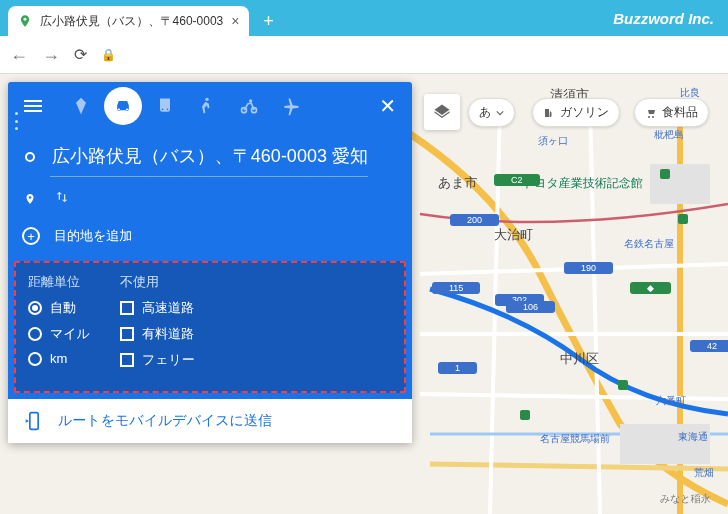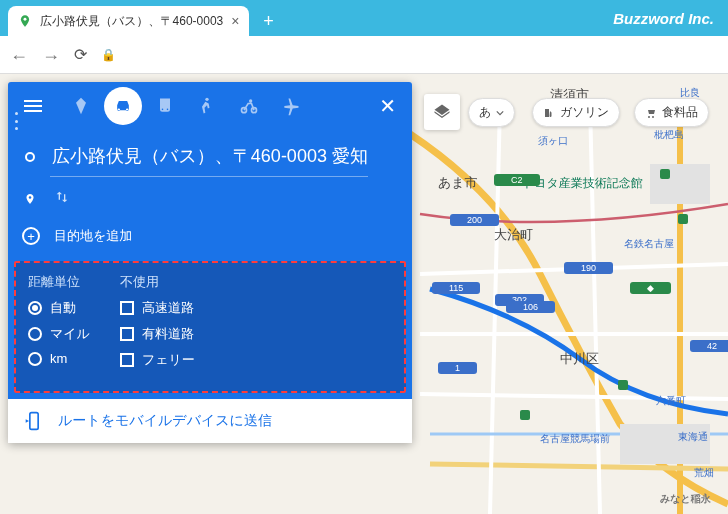--- a/index.html
+++ b/index.html
@@ -116,21 +116,21 @@
     <div class="city" style="left:560px; top:276px;">中川区</div>
     <div class="sta" style="left:538px; top:60px;">須ヶ口</div>
     <div class="sta" style="left:680px; top:12px;">比良</div>
     <div class="sta" style="left:654px; top:54px;">枇杷島</div>
     <div class="poi" style="left:522px; top:101px;">トヨタ産業技術記念館</div>
     <div class="sta" style="left:624px; top:163px;">名鉄名古屋</div>
     <div class="sta" style="left:540px; top:358px;">名古屋競馬場前</div>
     <div class="sta" style="left:678px; top:356px;">東海通</div>
     <div class="sta" style="left:656px; top:320px;">六番町</div>
     <div class="sta" style="left:694px; top:392px;">荒畑</div>
-    <div class="sta" style="left:660px; top:418px; color:#777;font-weight:bold;">みなと稲永</div>
+    <div class="sta" style="left:660px; top:418px; color:#777;">みなと稲永</div>
 
     <div class="shield" style="left:460px; top:220px;margin-left:35px;">302</div>
     <div class="shield" style="left:506px; top:184px;margin-top:43px;">106</div>
     <div class="shield" style="left:564px; top:188px;">190</div>
     <div class="shield" style="left:690px; top:266px;">42</div>
     <div class="shield" style="left:438px; top:288px;">1</div>
     <div class="shield" style="left:432px; top:208px;">115</div>
     <div class="shield" style="left:450px; top:140px;">200</div>
     <div class="shield g" style="left:494px; top:100px;">C2</div>
     <div class="shield g" style="left:630px; top:208px;">◆</div>

